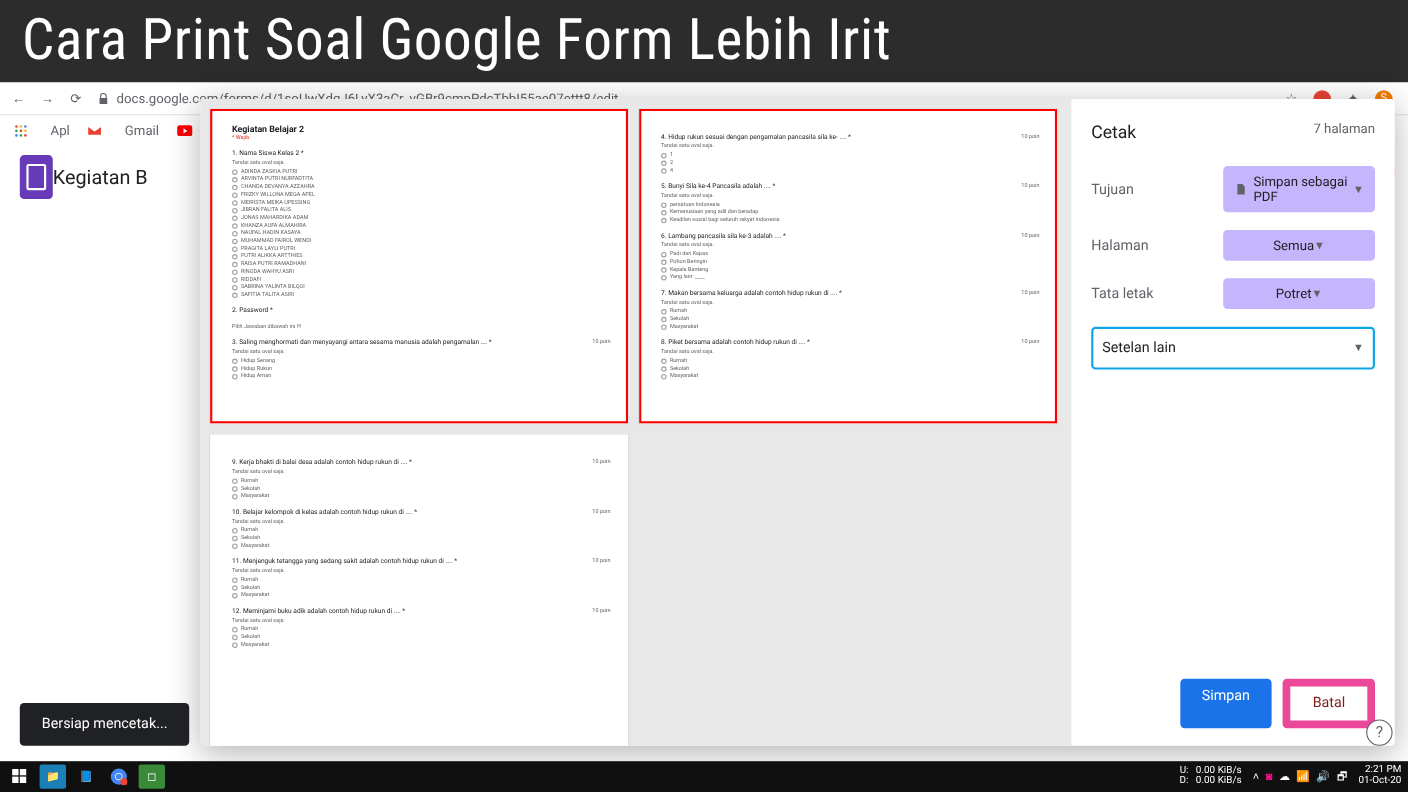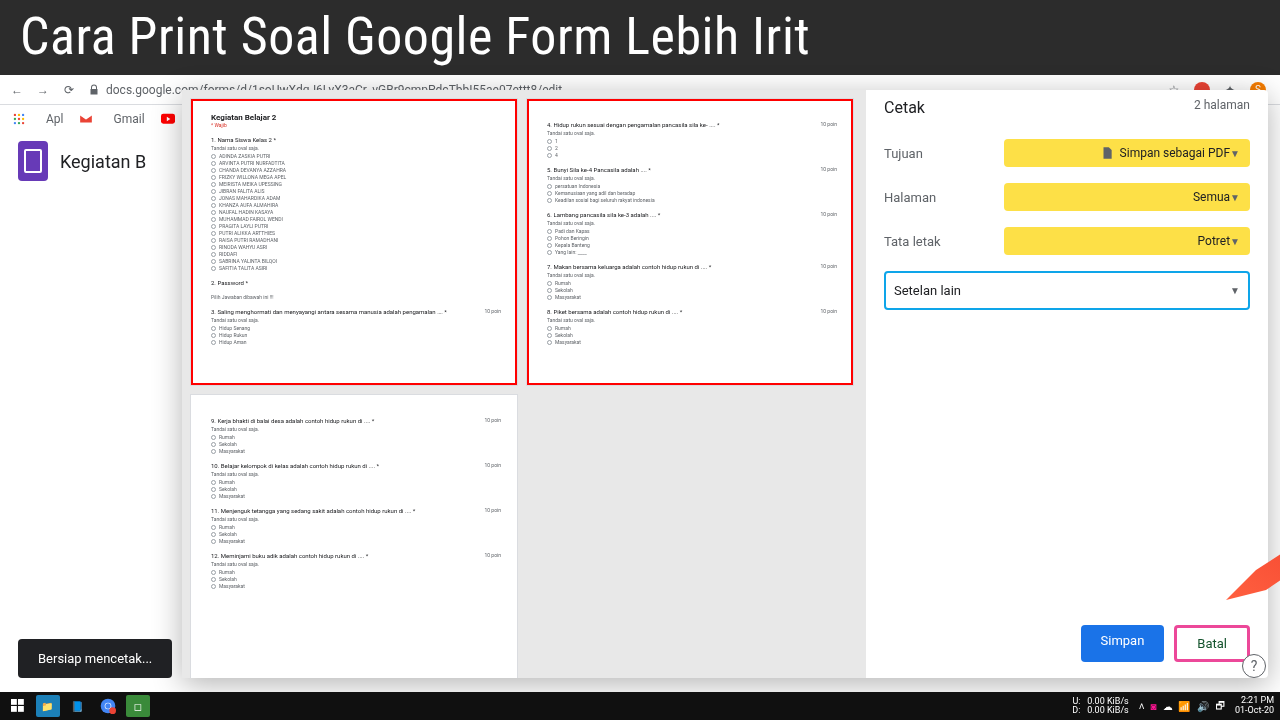--- a/index.html
+++ b/index.html
@@ -10,54 +10,54 @@
   .url-row { display:flex; align-items:center; flex:1; gap:6px; }
   .lock { width:12px; height:12px; }
   .url { flex:1; font-size:12px; color:#5f6368; }
   .ext-icons { display:flex; gap:12px; align-items:center; padding-right:4px;}
   .ext-icons span { width:16px; height:16px; display:flex; align-items:center; justify-content:center;}
   .red-dot{width:16px;height:16px;border-radius:50%;background:#ea4335;}
   .orange-dot{width:16px;height:16px;border-radius:50%;background:#f57c00;color:#fff;font-size:10px;display:flex;align-items:center;justify-content:center;}
   .bookmarks { display:flex; align-items:center; gap:16px; padding:4px 12px; font-size:12px; color:#5f6368; height:28px; background:#fff;}
   .bookmarks .bk { display:flex; align-items:center; gap:20px;}
   .bk-ico{width:14px;height:14px;}
-  .forms-header { position:absolute; left:18px; top:141px; display:flex; align-items:center; gap:12px;}
+  .forms-header { position:absolute; left:18px; top:141px; display:flex; align-items:center; }
   .forms-ico { width:30px; height:40px; background:#673ab7; border-radius:4px; position:relative;}
   .forms-ico:after{content:'';position:absolute;left:6px;top:8px;right:6px;bottom:8px;border:2px solid #fff;border-radius:2px;}
   .doc-title { font-size:18px; color:#202124;}
   .top-right-btns { position:absolute; right:12px; top:141px; display:flex; align-items:center; gap:18px;}
   .send-btn{background:#673ab7;color:#fff;padding:8px 20px;border-radius:4px;font-size:14px;}
   .more-dots{color:#5f6368;font-size:18px;}
   .avatar{width:32px;height:32px;border-radius:50%;background:#ea4335;color:#fff;display:flex;align-items:center;justify-content:center;font-size:15px;}
   
   .print-dialog { position:absolute; left:182px; top:90px; right:12px; bottom:42px; background:#fff; box-shadow:0 6px 30px rgba(0,0,0,0.3); display:flex; border-radius:4px;}
   .preview-pane{ flex:1; background:#e8e8e8; display:flex; flex-wrap:wrap; padding:8px; gap:8px; overflow:hidden; align-content:flex-start;}
   .page-thumb { background:#fff; width:calc(50% - 6px); height:288px; position:relative; border:1px solid #dadce0; padding:14px 20px; font-size:5px; color:#5f6368; overflow:hidden;}
   .page-thumb.hl { box-shadow:inset 0 0 0 2px #ff0000;}
   .pt-title{font-size:8px;font-weight:bold;color:#202124;}
   .pt-req{font-size:5px;color:#d93025;}
   .q{margin-top:8px;}
   .q-title{font-size:6px;color:#202124;}
   .q-sub{font-size:5px;color:#5f6368;margin:2px 0;}
   .opt{display:flex;align-items:center;gap:3px;margin:1px 0;}
   .opt .r{width:5px;height:5px;border:1px solid #9aa0a6;border-radius:50%;}
   .points{position:absolute;right:16px;font-size:5px;color:#5f6368;}
-  .settings-pane{ width:402px; padding:8px 18px; position:relative;}
+  .settings-pane{ width:294px; padding:20px 18px; position:relative;}
   .sp-head{display:flex;justify-content:space-between;margin-bottom:22px;}
   .sp-head .h1{font-size:16px;color:#202124;}
   .sp-head .cnt{font-size:12px;color:#5f6368;}
   .row{display:flex;align-items:center;margin:16px 0;font-size:13px;}
   .row .lbl{width:120px;color:#5f6368;}
-  .row .val{flex:1;display:flex;align-items:center;justify-content:flex-end;background:#fde047;border-radius:4px;padding:7px 10px;color:#202124;font-size:12px;}
+  .row .val{flex:1;display:flex;align-items:center;justify-content:center;background:#c4b5fd;border-radius:4px;padding:7px 10px;color:#202124;font-size:12px;}
   .chev{color:#5f6368;font-size:10px;}
   .setelan{border:2px solid #0ea5e9;border-radius:4px;padding:10px 8px;display:flex;justify-content:space-between;align-items:center;font-size:13px;color:#202124;margin-top:12px;text-align:center;}
   .btn-row{position:absolute;right:18px;bottom:16px;display:flex;gap:10px;}
   .btn{padding:8px 20px;border-radius:4px;font-size:13px;cursor:pointer;}
   .btn.primary{background:#1a73e8;color:#fff;}
-  .btn.sec{background:#fff;border:3px solid #ec4899;color:#14532d;}
+  .btn.sec{background:#fff;border:7px solid #ec4899;color:#7f1d1d;}
   .arrow{position:absolute;left:360px;top:250px;pointer-events:none;}
   .help-btn{position:absolute;right:14px;bottom:42px;width:24px;height:24px;border:1px solid #5f6368;border-radius:50%;display:flex;align-items:center;justify-content:center;font-size:14px;color:#5f6368;background:#fff;}
   .toast{position:absolute;left:18px;bottom:42px;background:#202124;color:#fff;font-size:13px;padding:12px 20px;border-radius:4px;}
   .taskbar{position:absolute;left:0;right:0;bottom:0;height:28px;background:#101010;display:flex;align-items:center;justify-content:space-between;color:#fff;font-size:10px;padding:0 6px;}
   .tb-left{display:flex;gap:6px;align-items:center;}
   .tb-ico{width:24px;height:22px;display:flex;align-items:center;justify-content:center;border-radius:2px;}
   .tb-right{display:flex;align-items:center;gap:10px;}
   .netstat{font-size:9px;line-height:1;text-align:right;}
   .tray{display:flex;gap:6px;align-items:center;}
   .clock{text-align:right;line-height:1.1;font-size:9px;}
@@ -416,21 +416,21 @@
               <span>Masyarakat</span>
             </div>
           </div>
         </div>
     </div>
   </div>
 
   <div class="settings-pane">
     <div class="sp-head">
       <div class="h1">Cetak</div>
-      <div class="cnt">2 halaman</div>
+      <div class="cnt">7 halaman</div>
     </div>
     <div class="row">
       <div class="lbl">Tujuan</div>
       <div class="val">
         <span style="display:flex;gap:6px;align-items:center;">
             <svg width="14" height="14" viewBox="0 0 24 24">
               <path fill="#5f6368" d="M6 2h9l5 5v15H6z"></path>
             </svg>
             <span>Simpan sebagai PDF</span>
           </span>

